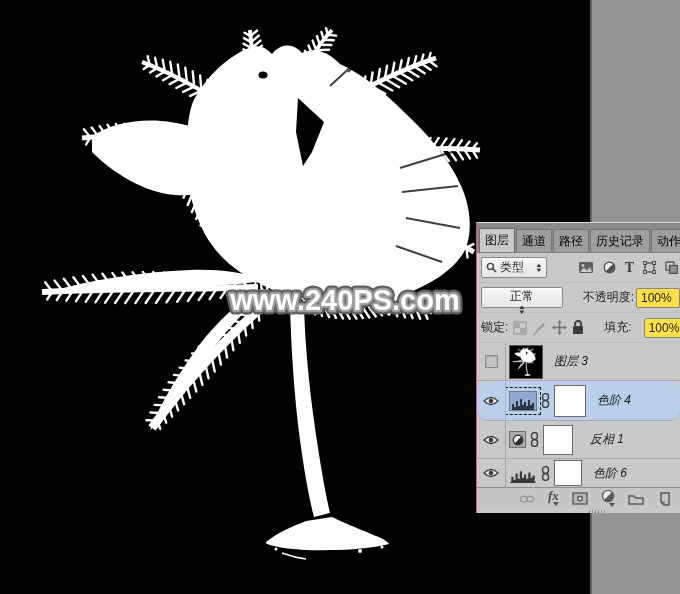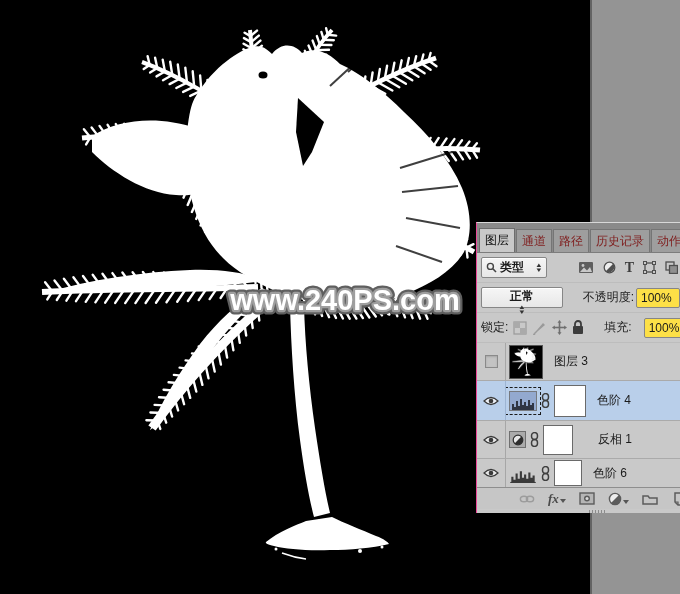--- a/index.html
+++ b/index.html
@@ -10,58 +10,58 @@
   #canvas{position:absolute;left:0;top:0;width:590px;height:594px;background:#000;text-align:right;}
   #gray-strip{position:absolute;left:590px;top:0;width:90px;height:594px;
               background:#949494;border-left:2px solid #636363;}
   
   #panel{position:absolute;left:476px;top:222px;width:204px;height:291px;
          background:#c9c9c9;border-left:1px solid #ec4899;border-top:1px solid #d8d8d8;
          overflow:hidden;font-size:12px;color:#1b1b1b;}
   .tabbar{height:30px;background:#8a8a8a;display:flex;align-items:flex-end;
           padding-left:2px;white-space:nowrap;border-bottom:1px solid #7c7c7c;}
   .tab{height:23px;line-height:22px;padding:0 5px;margin-right:1px;background:#9e9e9e;
-       border:1px solid #757575;border-bottom:none;color:#7f1d1d;cursor:default;}
+       border:1px solid #757575;border-bottom:none;color:#000000;cursor:default;}
   .tab.active{background:#c9c9c9;color:#111;height:24px;border-color:#6d6d6d;}
   .prow{height:30px;display:flex;align-items:center;padding:0 0 0 4px;white-space:nowrap;
         border-bottom:1px solid #bdbdbd;}
   .combo{height:21px;background:linear-gradient(#f6f6f6,#e7e7e7);border:1px solid #868686;
          border-radius:2px;display:flex;align-items:center;padding:0 4px;box-shadow:inset 0 1px #fff;}
-  .combo .cv{flex:1;padding:0 3px;font-weight:bold;}
+  .combo .cv{flex:1;padding:0 3px;}
   .spin{display:inline-flex;flex-direction:column;align-items:center;font-size:6px;
         line-height:5px;color:#333;transform:scaleX(1.3);}
   .field{width:44px;height:20px;background:#fde047;border:1px solid #868686;border-radius:2px;
          line-height:18px;padding-left:4px;flex:none;}
   .ficons{margin-left:auto;display:flex;align-items:center;gap:9px;padding-right:2px;}
   .ficons svg,.lockicons svg{display:block;}
   .lockicons{display:flex;align-items:center;gap:5px;margin-left:5px;}
   .tglyph{font-family:"Liberation Serif","DejaVu Serif",serif;font-weight:bold;
           font-size:14px;color:#3c3c3c;line-height:14px;}
   
-  .lrow{display:flex;align-items:center;border-bottom:1px solid #aaa;background:#c9c9c9;}
-  .lrow.selected{background:#b9cfea;}
+  .lrow{display:flex;align-items:center;border-bottom:1px solid #aaa;background:#c9c9c9;font-style:italic;}
+  .lrow.selected{background:#b9cfea;border-radius:10px;}
   .eyecol{width:29px;align-self:stretch;display:flex;align-items:center;justify-content:center;
           border-right:1px solid #a6a6a6;flex:none;}
   .rcontent{display:flex;align-items:center;flex:1;padding-left:3px;overflow:hidden;}
   .imgthumb{width:34px;height:34px;border:1px solid #555;background:#000;flex:none;}
   .adjicon{width:28px;height:20px;border:1px solid #76797e;background:#bcbcbc;flex:none;
            display:flex;align-items:flex-end;justify-content:center;}
   .adjicon.blue{background:#93a9cf;}
   .bracket{outline:1px dashed #1a1a1a;outline-offset:3px;}
   .chain{margin:0 4px;flex:none;}
   .maskthumb{width:30px;height:30px;background:#fff;border:1px solid #6a6a6a;flex:none;}
   .lname{margin-left:11px;white-space:nowrap;}
   .checkbox{width:13px;height:13px;border:1px solid #8a8a8a;background:#c3c3c3;
             box-shadow:inset 0 1px 2px rgba(0,0,0,.15);}
   .inverticon{width:17px;height:17px;border:1px solid #6f6f6f;background:#ababab;flex:none;
               display:flex;align-items:center;justify-content:center;}
   
   .pfooter{height:22px;border-top:1px solid #8e8e8e;background:#c6c6c6;display:flex;
            align-items:center;gap:13px;padding-left:42px;}
-  .pfooter .fico{display:flex;align-items:center;}
+  .pfooter .fico{display:flex;align-items:center;flex-direction:column;}
   .fx{font-family:"Liberation Serif","DejaVu Serif",serif;font-style:italic;font-weight:bold;
       font-size:13px;color:#4a4a4a;line-height:13px;}
   .tridown{width:0;height:0;border-left:3px solid transparent;border-right:3px solid transparent;
            border-top:4px solid #555;margin-left:1px;align-self:flex-end;margin-bottom:2px;}
   .grip{height:4px;position:relative;}
   .grip i{position:absolute;left:112px;top:1px;width:18px;height:3px;
           background:repeating-linear-gradient(90deg,#8b8b8b 0 1px,transparent 1px 3px);}
 </style>
 </head>
 <body>
@@ -316,21 +316,21 @@
             <svg width="12" height="12" viewBox="0 0 12 12">
               <circle cx="6" cy="6" r="4.8" fill="#e8e8e8" stroke="#2e2e2e" stroke-width="1.2"></circle>
               <path d="M2.6,9.4 A4.8,4.8 0 0 0 9.4,2.6 Z" fill="#2e2e2e"></path>
             </svg>
           </div>
           <svg class="chain" width="9" height="15" viewBox="0 0 9 15">
             <ellipse cx="4.5" cy="4" rx="3" ry="3.4" fill="none" stroke="#3f3f3f" stroke-width="1.5"></ellipse>
             <ellipse cx="4.5" cy="11" rx="3" ry="3.4" fill="none" stroke="#3f3f3f" stroke-width="1.5"></ellipse>
           </svg>
           <span class="maskthumb"></span>
-          <span class="lname" style="margin-left:25px;">反相 1</span>
+          <span class="lname" style="margin-left:17px;">反相 1</span>
         </div>
       </div>
 
       <div class="lrow" style="height:28px;border-bottom:none;">
         <div class="eyecol">
           <svg width="16" height="10" viewBox="0 0 16 10">
             <path d="M1,5 Q8,-2 15,5 Q8,12 1,5 Z" fill="#e9e9e9" stroke="#3a3a3a" stroke-width="1.2"></path>
             <circle cx="8" cy="5" r="2.3" fill="#3a3a3a"></circle>
           </svg>
         </div>

